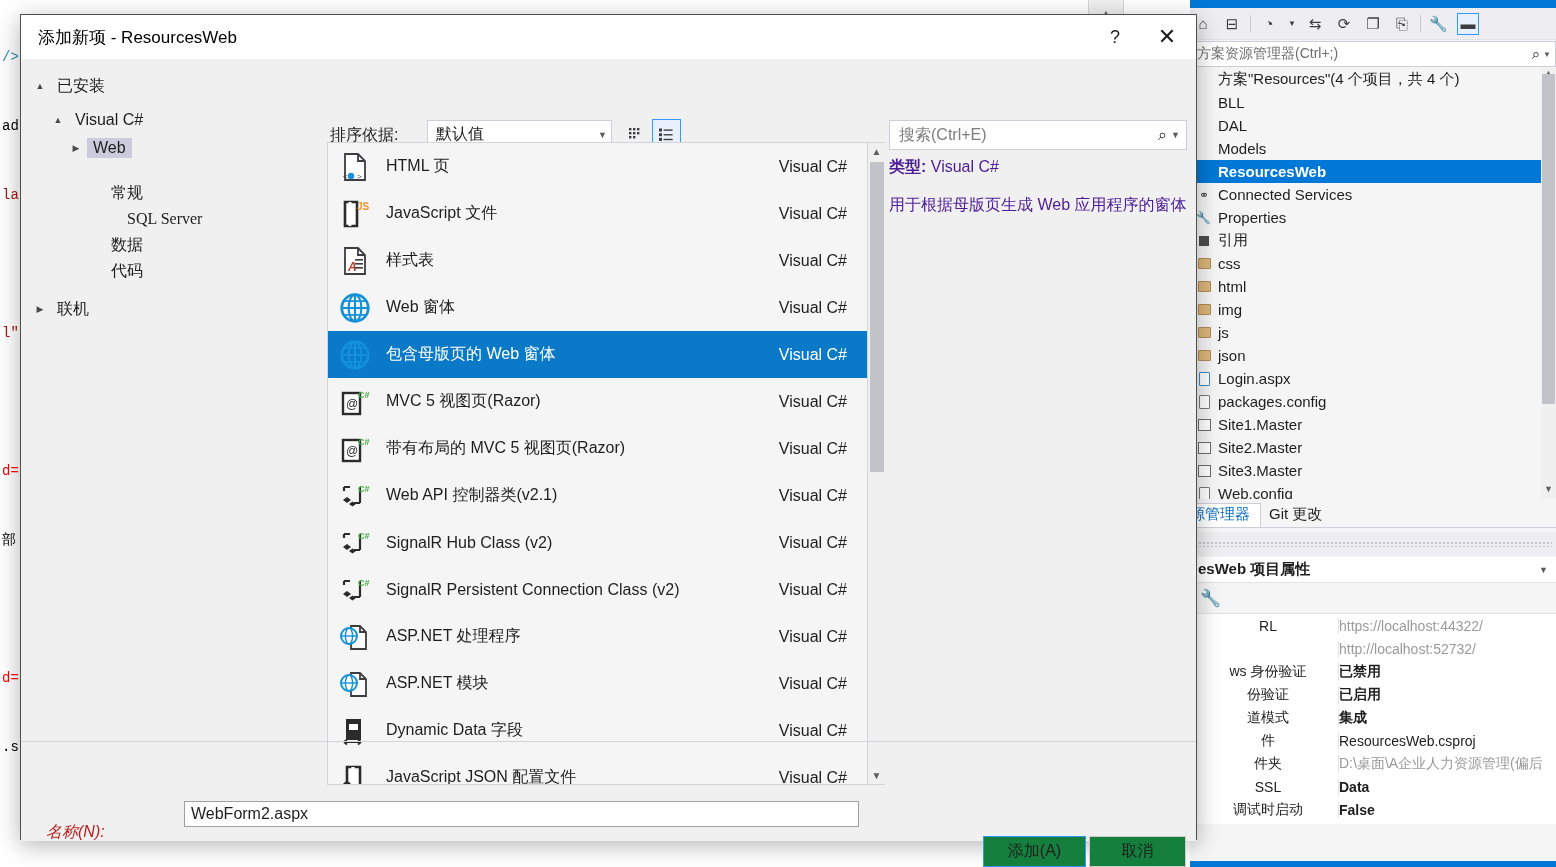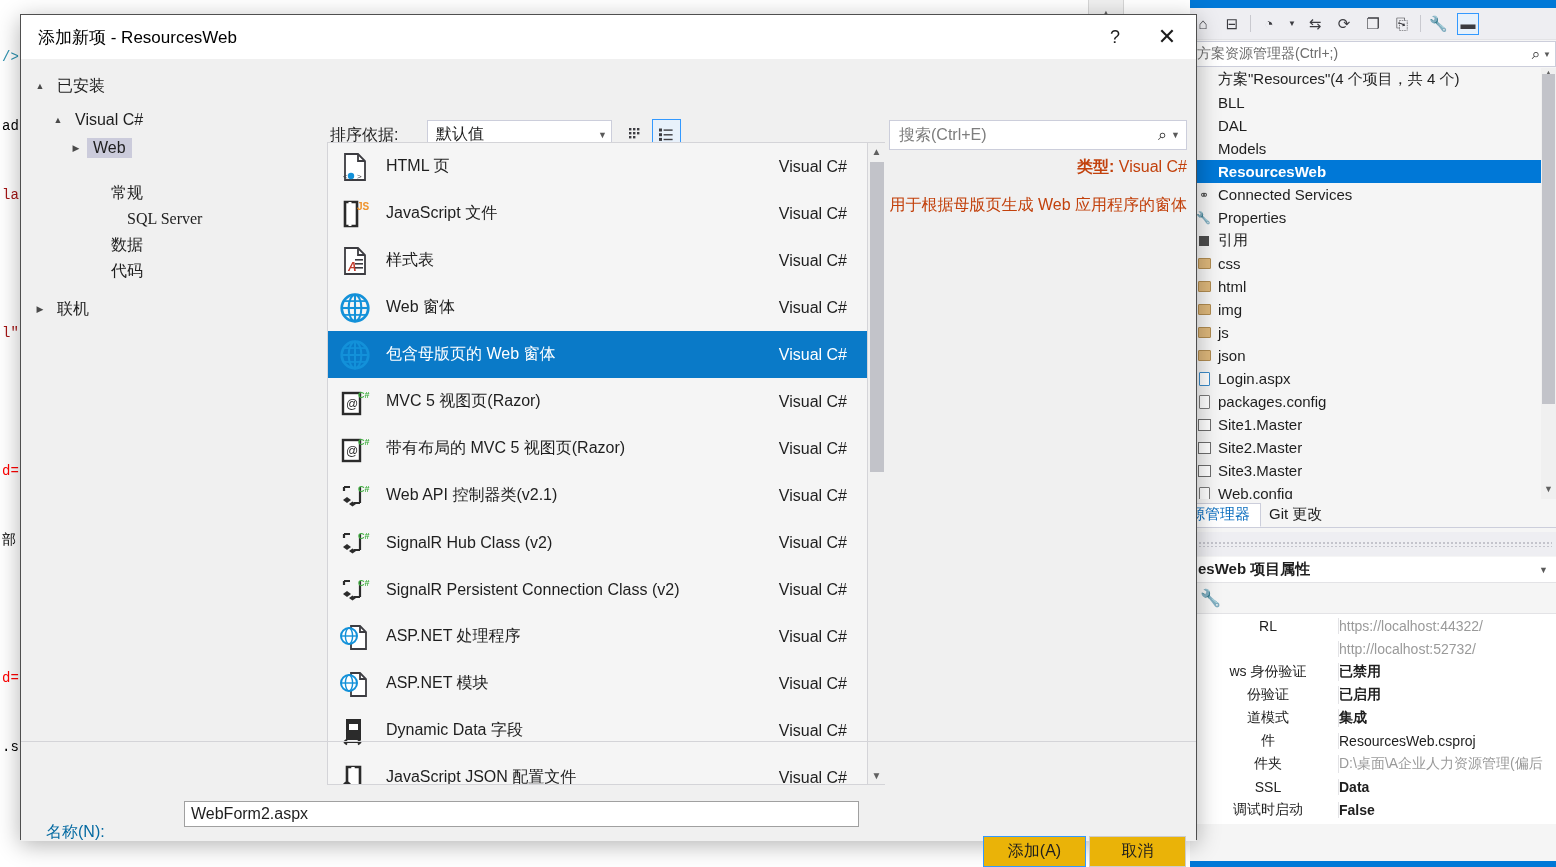--- a/index.html
+++ b/index.html
@@ -238,42 +238,42 @@
     font-size: 10px; color: #606060; line-height: 17px;
   }
   .listscroll .thumb {
     position: absolute; left: 2px; top: 19px; width: 14px; height: 310px;
     background: #c2c3c9;
   }
 
   
   .detail {
     position: absolute; left: 868px; top: 95px; width: 298px;
-    font-size: 16px; color: #c2410c; line-height: 26px; text-align: right;
+    font-size: 16px; color: #4c1d95; line-height: 26px;
   }
   .detail .type { margin-bottom: 12px; }
   .detail .type b { font-weight: bold; }
   .detail .desc { }
 
   
   .divider {
     position: absolute; left: 0; top: 682px; width: 1175px; height: 1px;
     background: #d4d4d8;
   }
   .namelabel {
-    position: absolute; left: 25px; top: 763px; font-size: 16px; color: #0369a1;
+    position: absolute; left: 25px; top: 763px; font-size: 16px; color: #b91c1c; font-style: italic;
   }
   .namebox {
     position: absolute; left: 163px; top: 742px; width: 675px; height: 26px;
     background: #ffffff; border: 1px solid #a0a0a0;
     display: flex; align-items: center; padding-left: 6px;
     font-size: 16px; color: #1e1e1e;
   }
   .btn {
-    position: absolute; top: 777px; height: 31px; background: #eab308;
+    position: absolute; top: 777px; height: 31px; background: #15803d;
     border: 1px solid #cccccc; display: flex; align-items: center;
     justify-content: center; font-size: 16px; color: #1e1e1e;
   }
   .btn.add { left: 962px; width: 103px; border-color: #3399ff; }
   .btn.cancel { left: 1068px; width: 97px; }
 </style>
 </head>
 <body>
 
 <div id="root">

